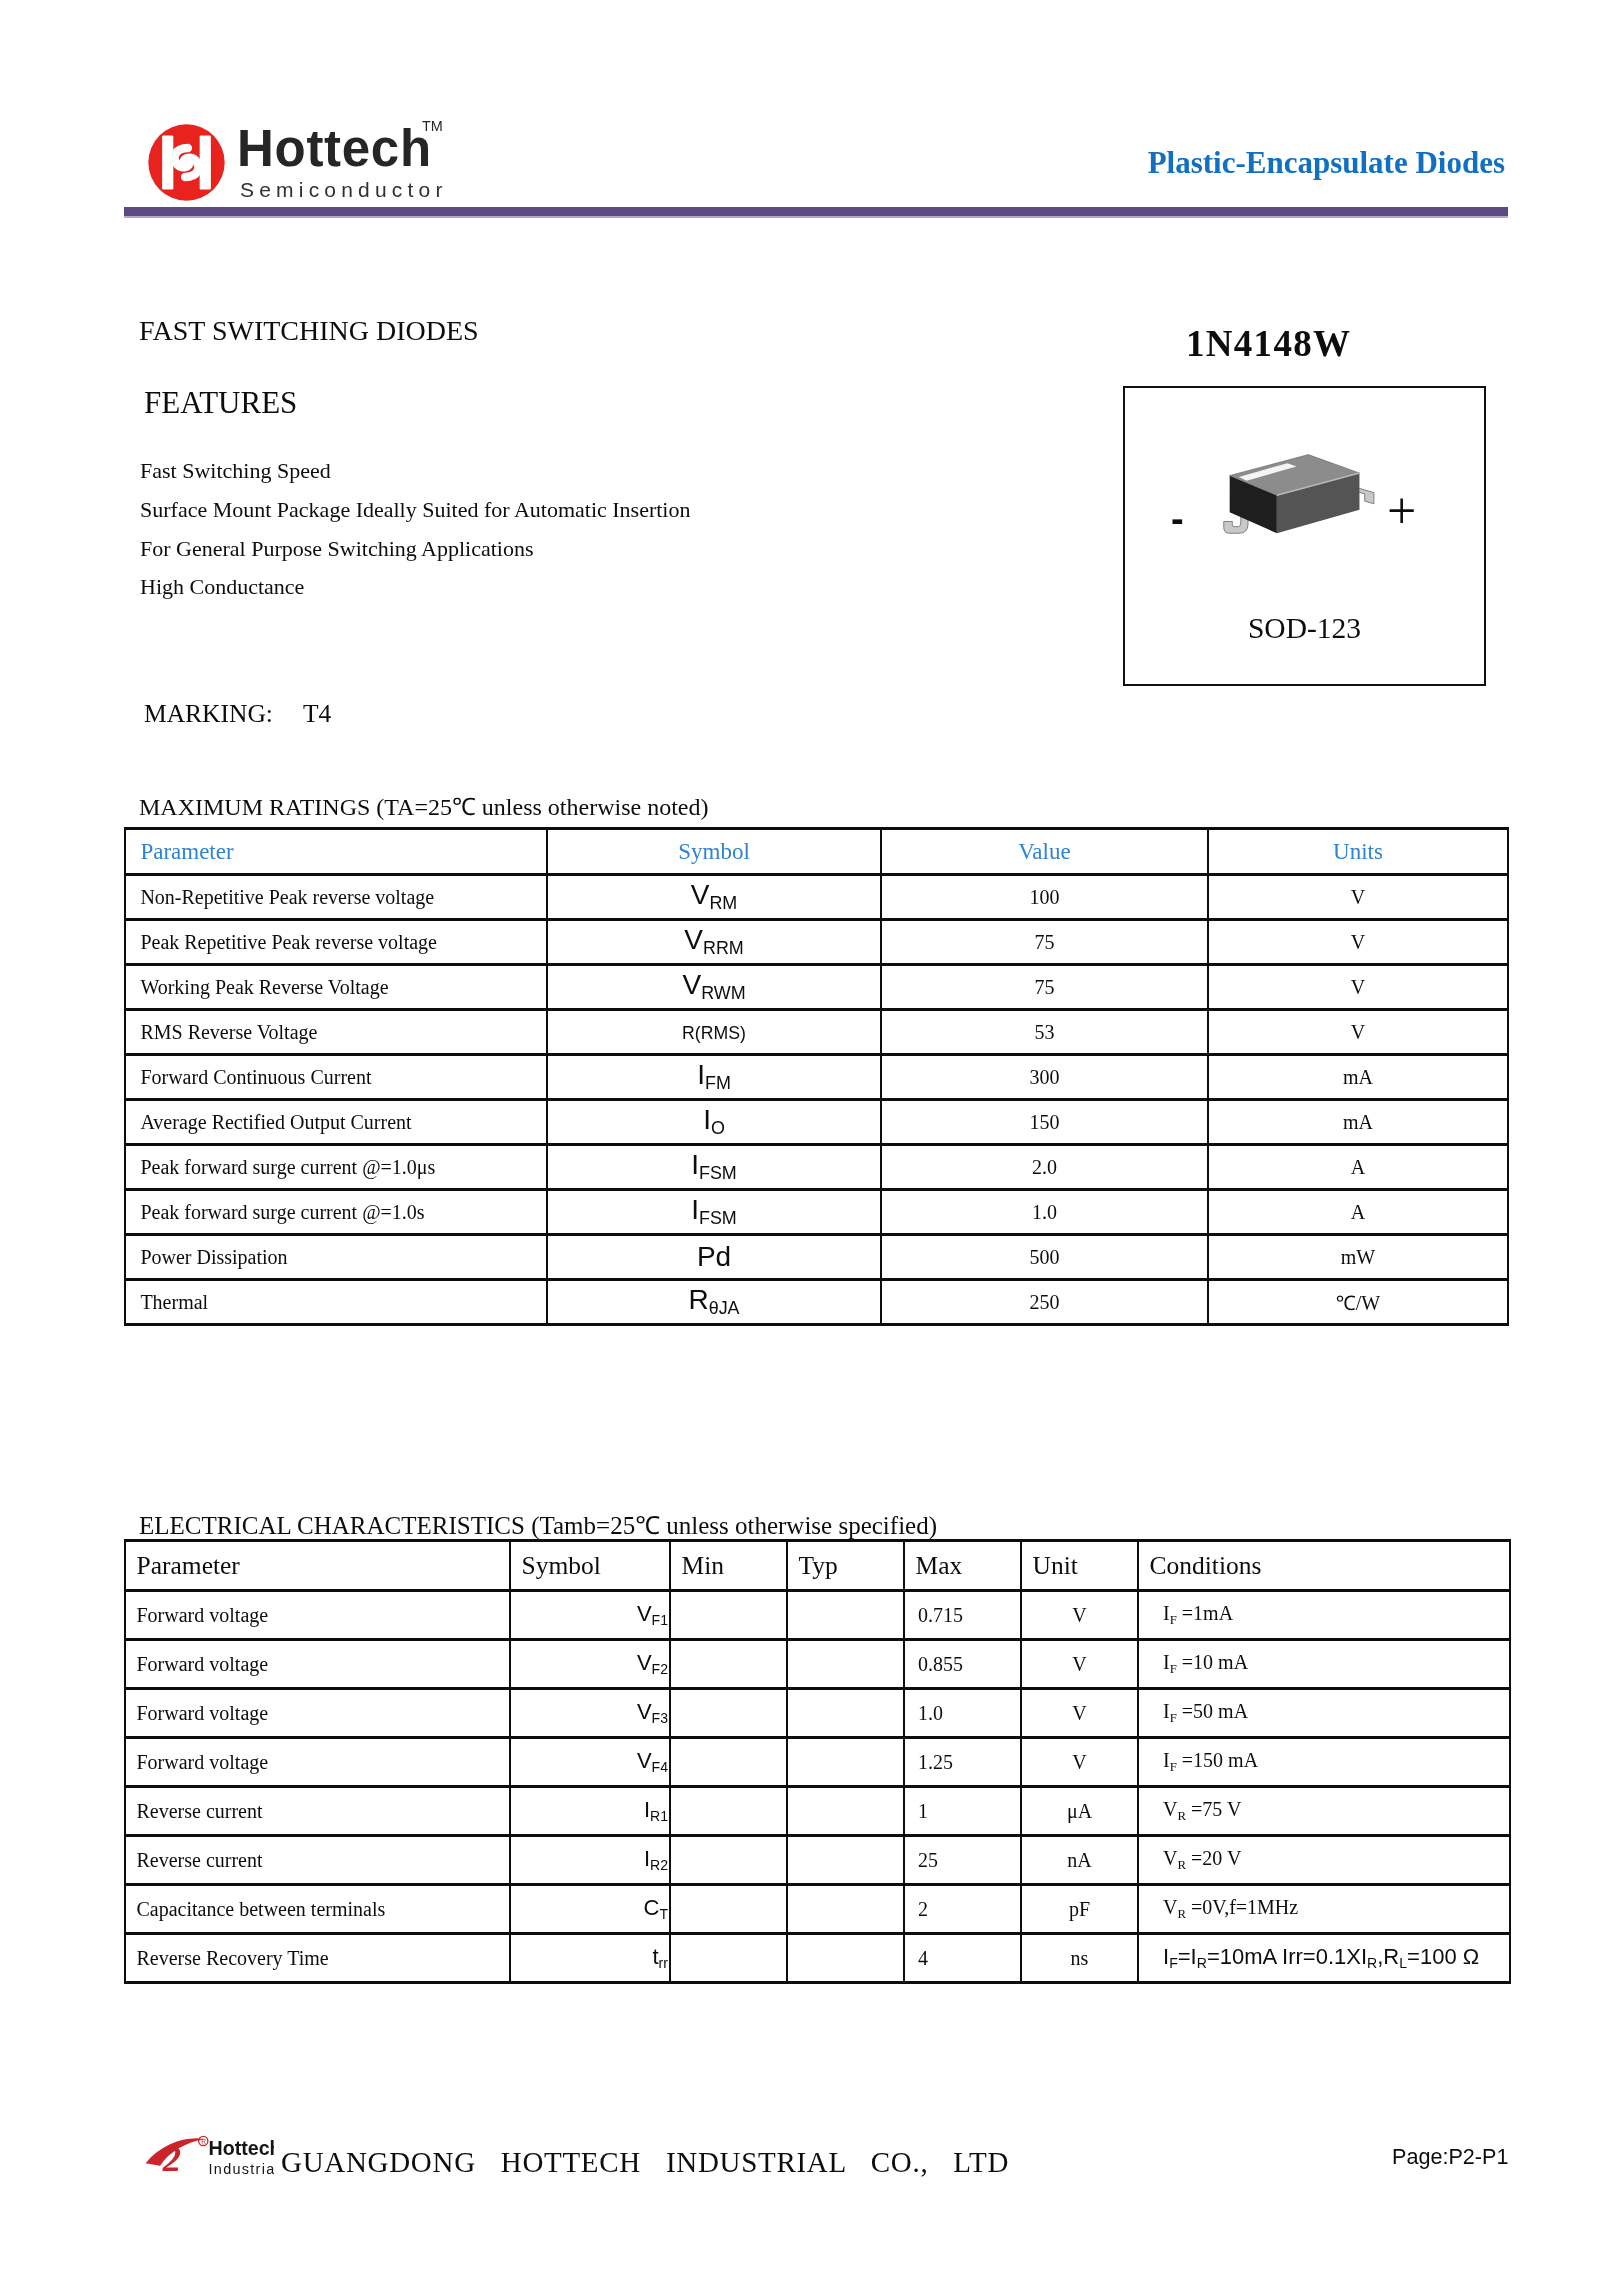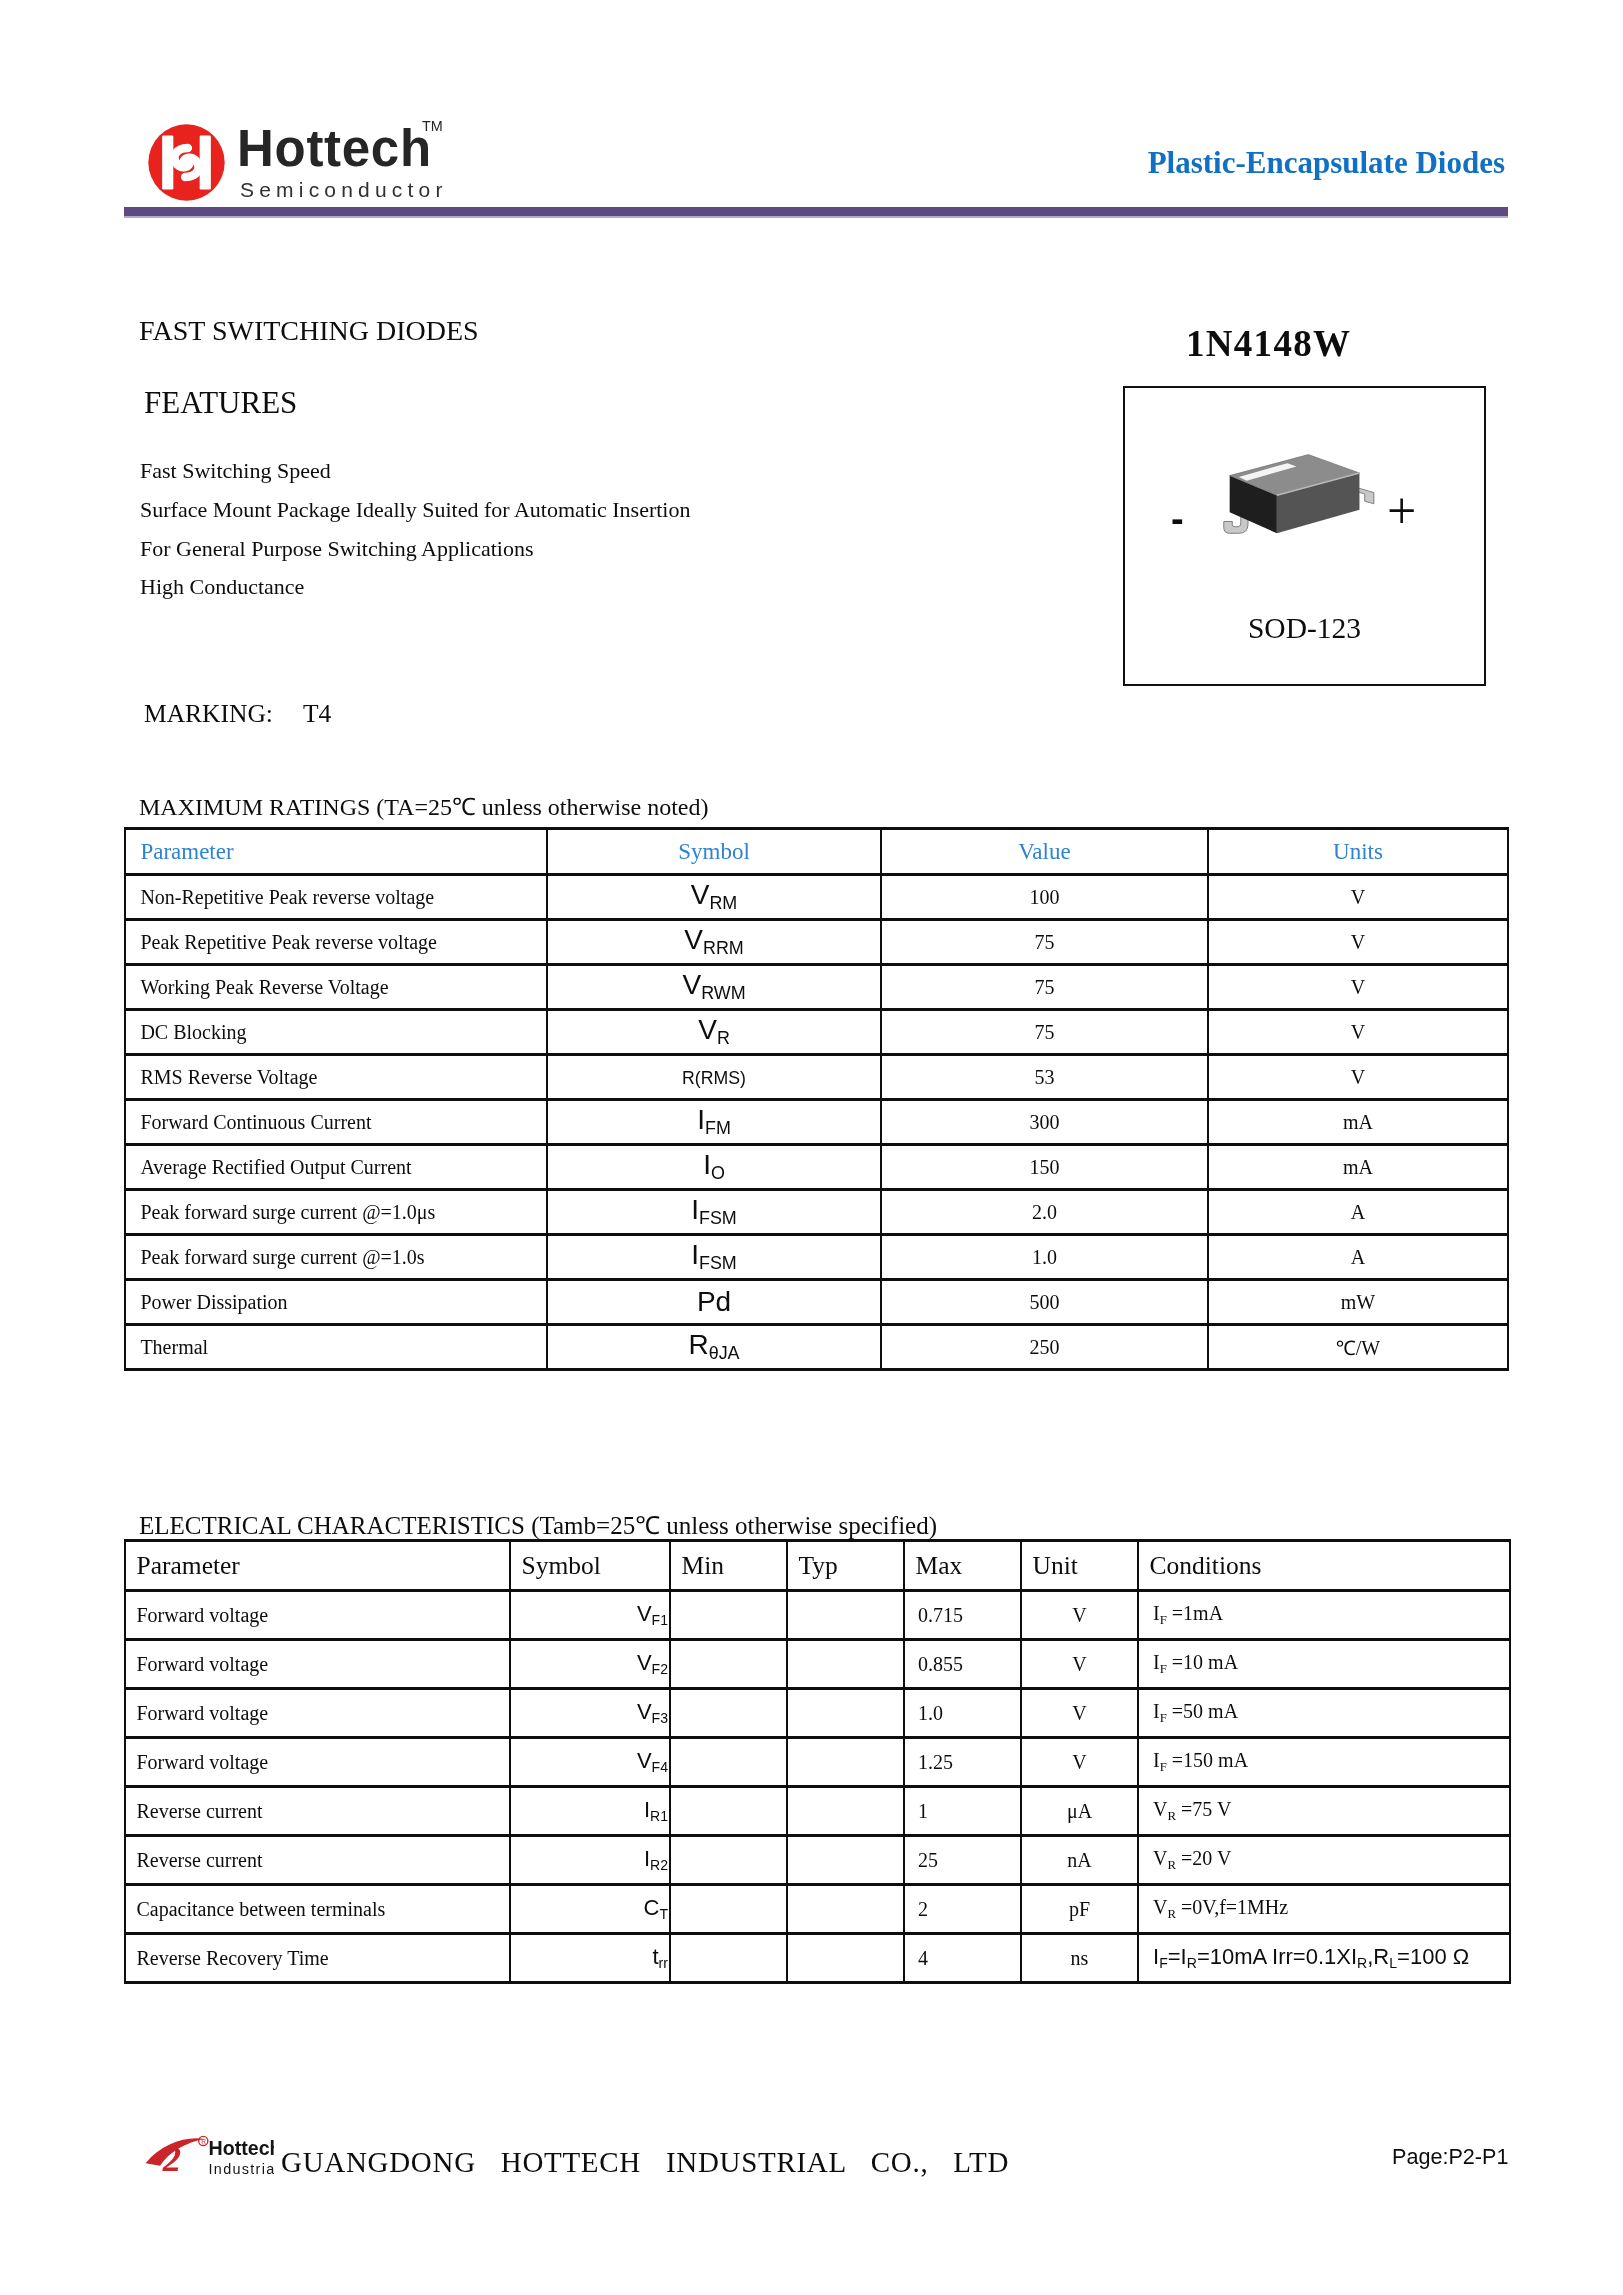--- a/index.html
+++ b/index.html
@@ -56,21 +56,21 @@
   sub{font-size:0.64em;vertical-align:-0.3em;}
   #elec-table th{font-weight:normal;font-size:25.5px;text-align:left;padding-left:10.5px;}
   #elec-table tr{height:49px;}
   #elec-table tr.head{height:50px;}
   #elec-table td{font-size:20px;}
   #elec-table td.c0{padding-left:10.5px;}
   #elec-table td.sym-cell{text-align:right;}
   #elec-table .sym{font-size:22px;}
   #elec-table td.max-cell{padding-left:13px;}
   #elec-table td.unit-cell{text-align:center;}
-  #elec-table td.cond-cell{padding-left:14px;}
+  #elec-table td.cond-cell{padding-left:24px;}
   #elec-table td.cond-sans{font-family:"Liberation Sans",sans-serif;font-size:22px;}
 
   
   #footer-logo{left:143px;top:2133px;}
   #company{left:281px;top:2146px;font-size:29px;word-spacing:17px;letter-spacing:0.7px;}
   #page-num{left:1392px;top:2144px;font-family:"Liberation Sans",sans-serif;font-size:21.6px;}
 </style>
 </head>
 <body>
 
@@ -142,26 +142,20 @@
         </tr>
         <tr>
           <td class="c0">Peak Repetitive Peak reverse voltage</td>
           <td><span class="sym">V<sub>RRM</sub></span></td>
           <td>75</td>
           <td>V</td>
         </tr>
         <tr>
           <td class="c0">Working Peak Reverse Voltage</td>
           <td><span class="sym">V<sub>RWM</sub></span></td>
-          <td>75</td>
-          <td>V</td>
-        </tr>
-        <tr>
-          <td class="c0">DC Blocking</td>
-          <td><span class="sym">V<sub>R</sub></span></td>
           <td>75</td>
           <td>V</td>
         </tr>
         <tr>
           <td class="c0">RMS Reverse Voltage</td>
           <td><span class="sym-small">R(RMS)</span></td>
           <td>53</td>
           <td>V</td>
         </tr>
         <tr>

